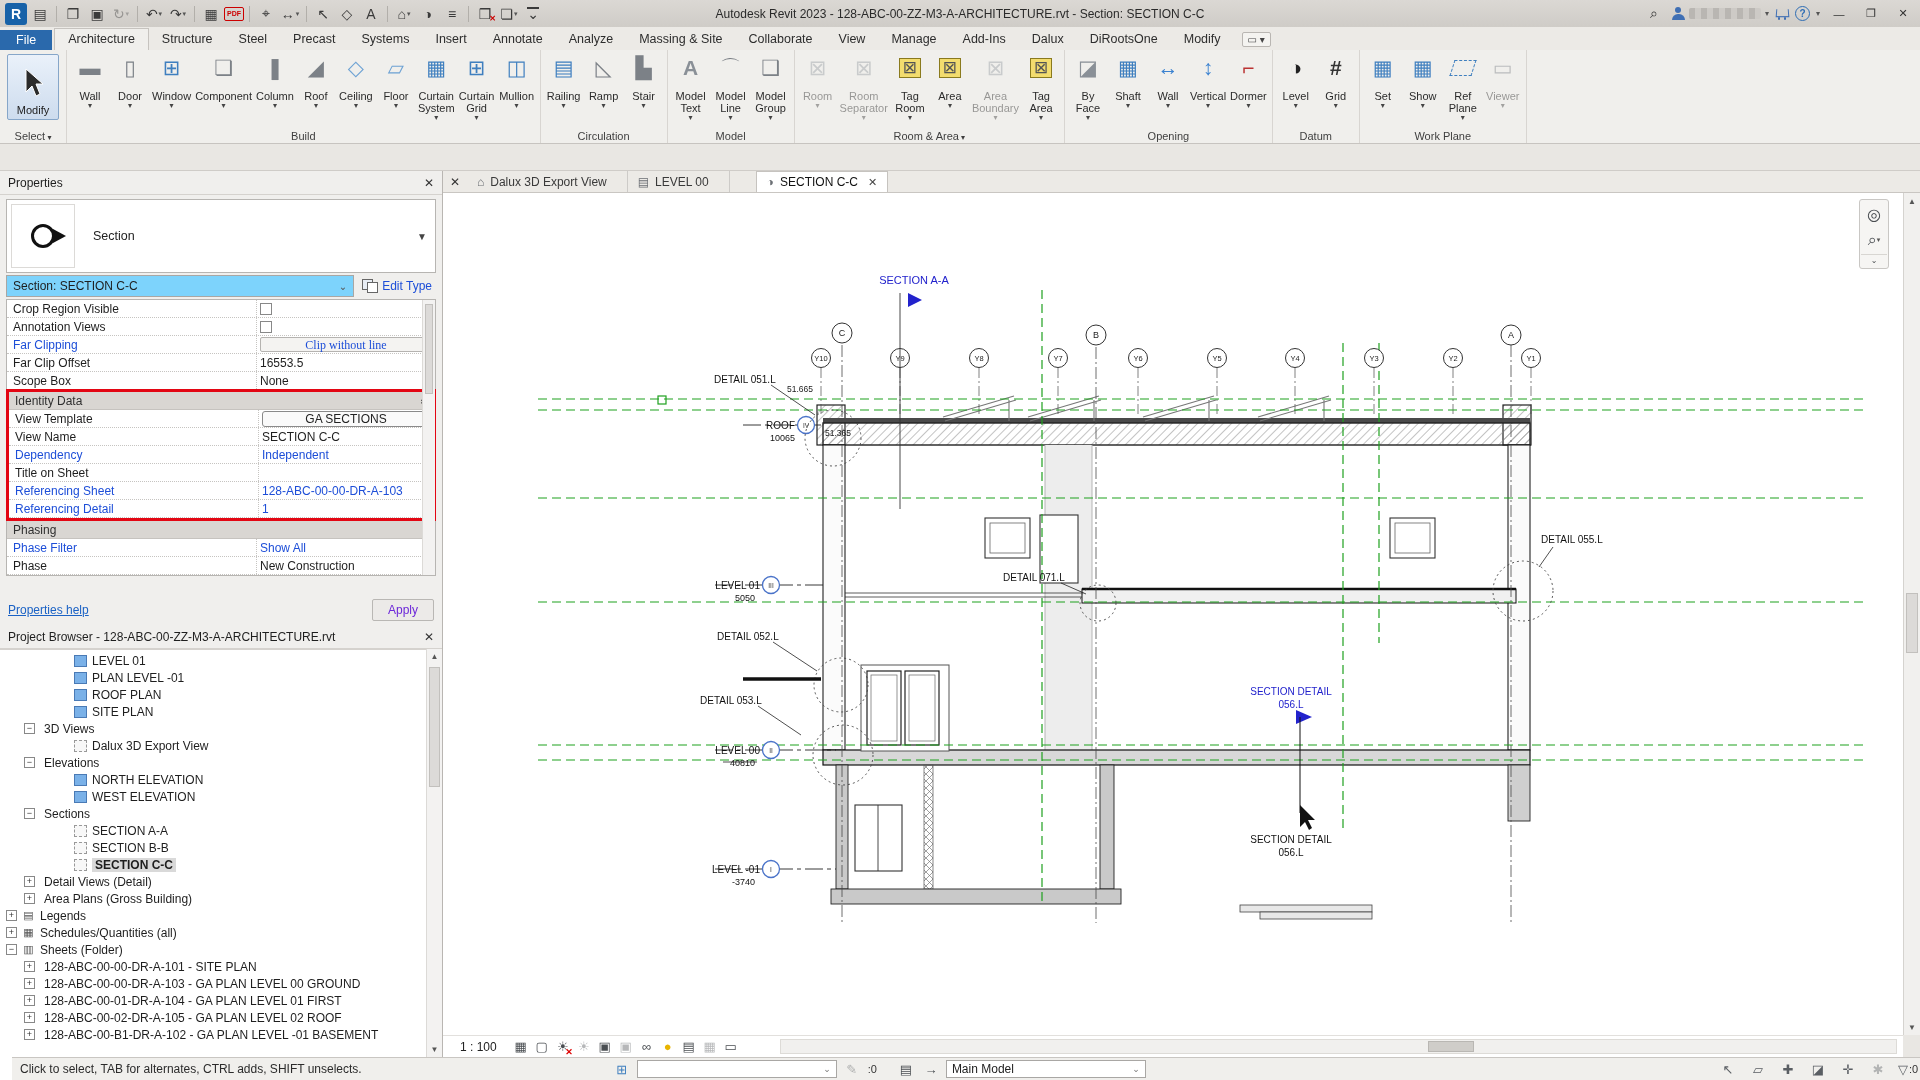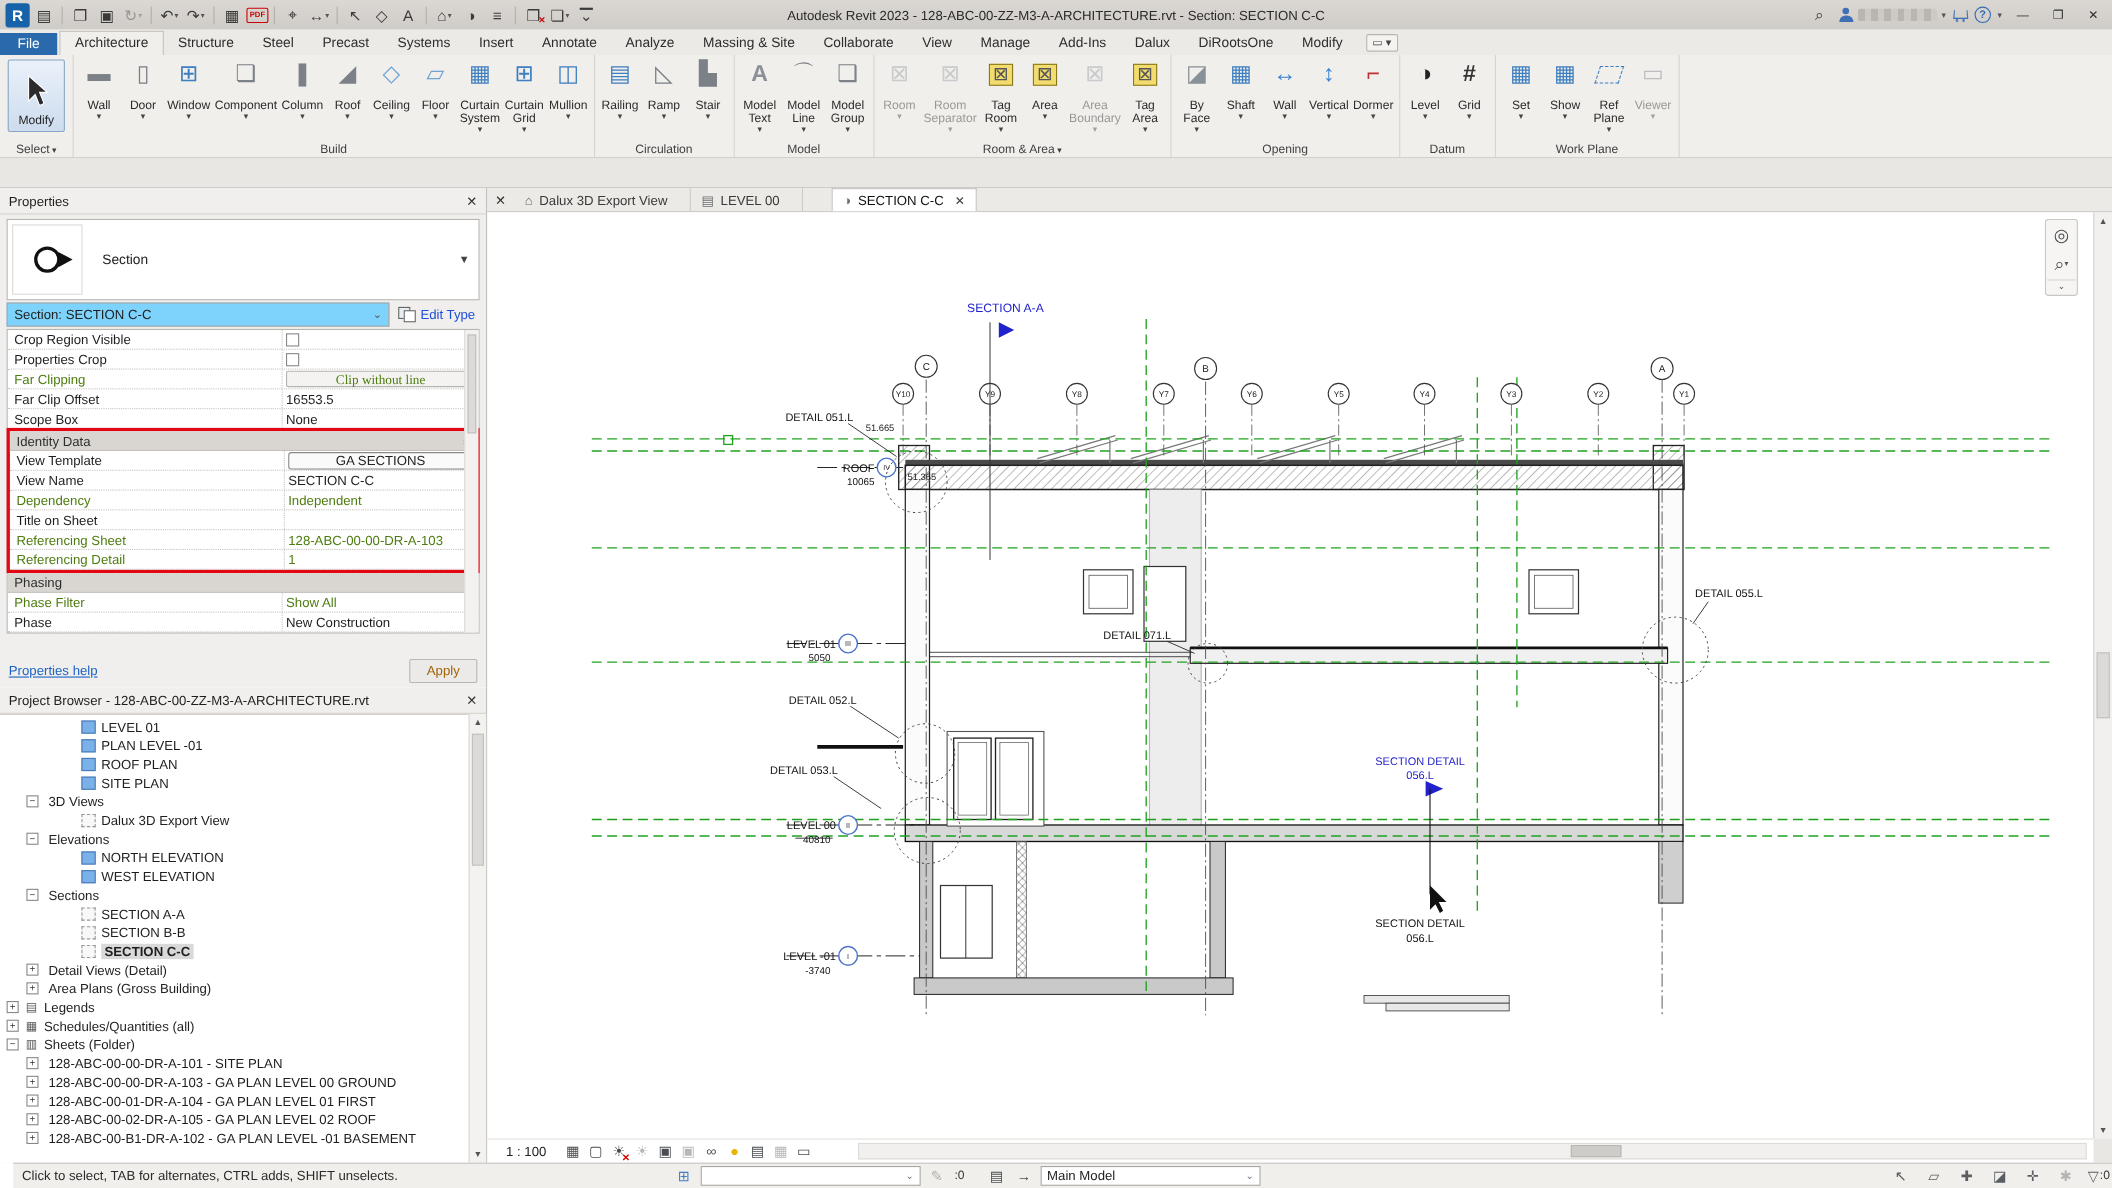--- a/index.html
+++ b/index.html
@@ -95,30 +95,30 @@
   .combo .cdd{margin-left:auto;color:#555;font-size:10px;}
   .edittype{display:flex;align-items:center;gap:4px;padding:0 4px;height:22px;font-size:12px;color:#1d4ed8;}
   .etic{width:16px;height:14px;position:relative;}
   .etic::before{content:"";position:absolute;left:0;top:0;width:9px;height:9px;border:1.2px solid #666;background:#e8edf4;}
   .etic::after{content:"";position:absolute;right:0;bottom:0;width:9px;height:9px;border:1.2px solid #666;background:#fff;}
   
   .pgrid{margin:2px 6px 0 6px;background:#fff;border:1px solid #b7b5b2;position:relative;}
   .prow{display:flex;height:18px;border-bottom:1px dotted #c6c4c1;align-items:center;font-size:12px;}
   .pl{width:250px;padding-left:6px;border-right:1px dotted #c6c4c1;height:100%;display:flex;align-items:center;white-space:nowrap;overflow:hidden;}
   .pv{flex:1;padding:0 3px;height:100%;display:flex;align-items:center;white-space:nowrap;overflow:hidden;}
-  .prow.dim .pl,.prow.dim .pv{color:#4d7c0f;}
+  .prow.dim .pl,.prow.dim .pv{color:#1d4ed8;}
   .pv.cb .pvt{width:12px;height:12px;border:1px solid #888;background:#fff;display:inline-block;}
   .pv.btn .pvt{flex:1;text-align:center;border:1px solid #b5b3b0;border-radius:2px;background:#f4f3f1;height:15px;line-height:14px;font-family:Liberation Serif, serif;}
   .pv.vbtn .pvt{flex:1;text-align:center;border:1px solid #8a8a8a;border-radius:3px;background:#fafafa;height:16px;line-height:15px;color:#222;}
   .pgroup{height:18px;background:#d9d6d2;display:flex;align-items:center;padding:0 6px;font-size:12px;color:#2f2f2f;border-bottom:1px solid #c6c3bf;}
   .pgroup .chev{margin-left:auto;transform:rotate(90deg);font-size:11px;color:#444;}
   .redbox{border:3px solid #e30613;margin:-1px -1px 0 -1px;}
   .pfoot{position:absolute;left:0;right:0;bottom:0;height:30px;display:flex;align-items:center;padding:0 8px;}
   .plink{color:#1b62c5;text-decoration:underline;font-size:12px;}
-  .applybtn{margin-left:auto;width:62px;height:22px;border:1px solid #b9b7b4;background:#eceae8;color:#a16207;
+  .applybtn{margin-left:auto;width:62px;height:22px;border:1px solid #b9b7b4;background:#eceae8;color:#6d28d9;
     display:flex;align-items:center;justify-content:center;border-radius:2px;}
   
   .gridscroll{position:absolute;right:0;top:0;bottom:0;width:13px;background:#f3f2f1;border-left:1px solid #dcdad7;}
   .gridscroll .thumb{position:absolute;left:2px;right:2px;top:4px;height:90px;background:#dcdad8;border:1px solid #c2c0bd;}
 
   
   .tree{position:absolute;left:0;right:16px;top:24px;bottom:0;background:#fff;border-top:1px solid #d5d2ce;overflow:hidden;padding-top:2px;}
   .trow{display:flex;align-items:center;height:17px;font-size:12px;white-space:nowrap;}
   .trow.d0{padding-left:6px;}.trow.d1{padding-left:24px;}.trow.d3{padding-left:58px;}
   .trow.sel .tl{background:#d9d9d9;font-weight:bold;padding:0 3px;}
@@ -663,21 +663,21 @@
     <div class="pgrid">
 
         <div class="prow">
           <div class="pl">Crop Region Visible</div>
           <div class="pv cb">
             <span class="pvt"></span>
           </div>
         </div>
 
         <div class="prow">
-          <div class="pl">Properties Crop</div>
+          <div class="pl">Annotation Views</div>
           <div class="pv cb">
             <span class="pvt"></span>
           </div>
         </div>
 
         <div class="prow dim">
           <div class="pl">Far Clipping</div>
           <div class="pv btn">
             <span class="pvt">Clip without line</span>
           </div>

